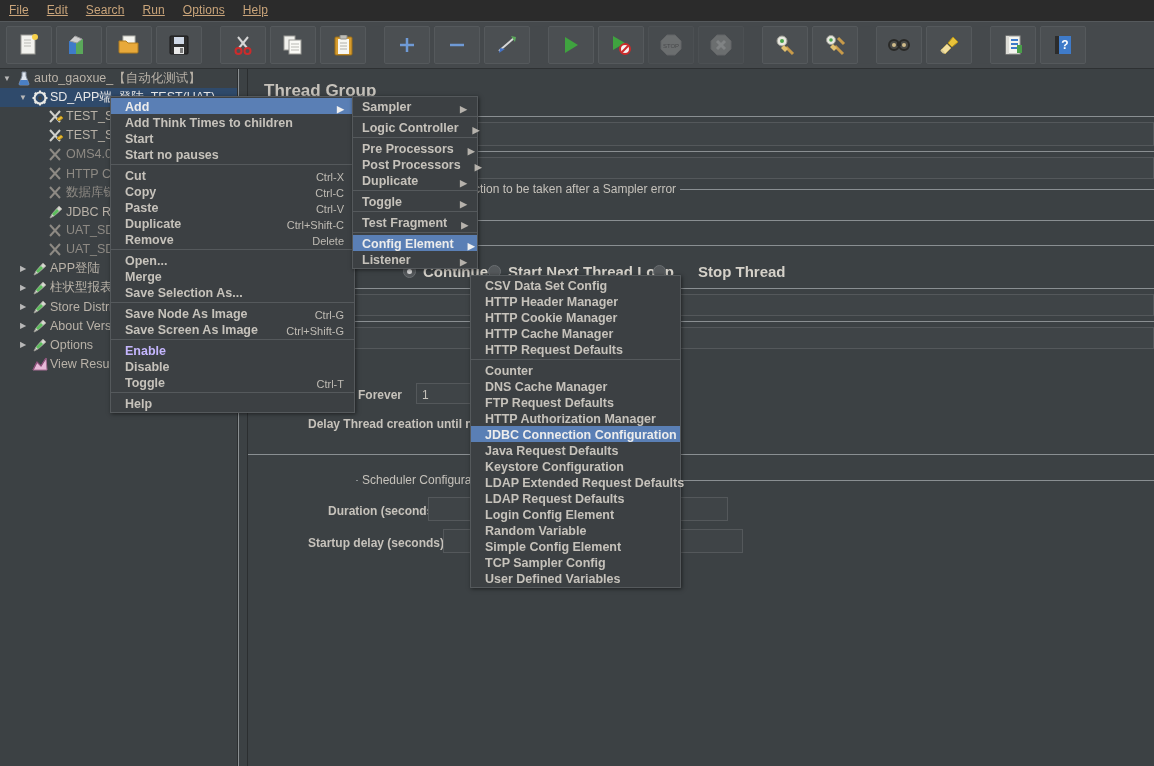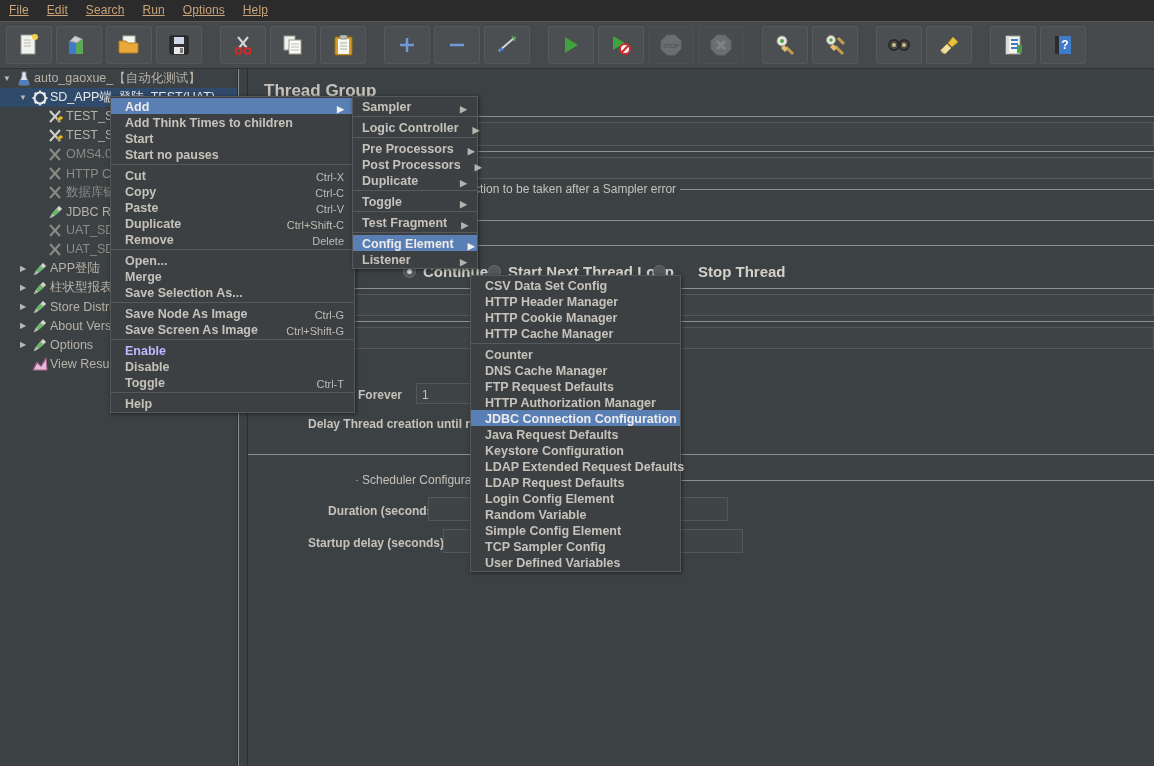--- a/index.html
+++ b/index.html
@@ -643,20 +643,23 @@
     </div>
     <div class="mi">
       <span class="mi-label">HTTP Header Manager</span>
     </div>
     <div class="mi">
       <span class="mi-label">HTTP Cookie Manager</span>
     </div>
     <div class="mi">
       <span class="mi-label">HTTP Cache Manager</span>
     </div>
+    <div class="mi">
+      <span class="mi-label">HTTP Request Defaults</span>
+    </div>
     <div class="msep"></div>
     <div class="mi">
       <span class="mi-label">Counter</span>
     </div>
     <div class="mi">
       <span class="mi-label">DNS Cache Manager</span>
     </div>
     <div class="mi">
       <span class="mi-label">FTP Request Defaults</span>
     </div>

